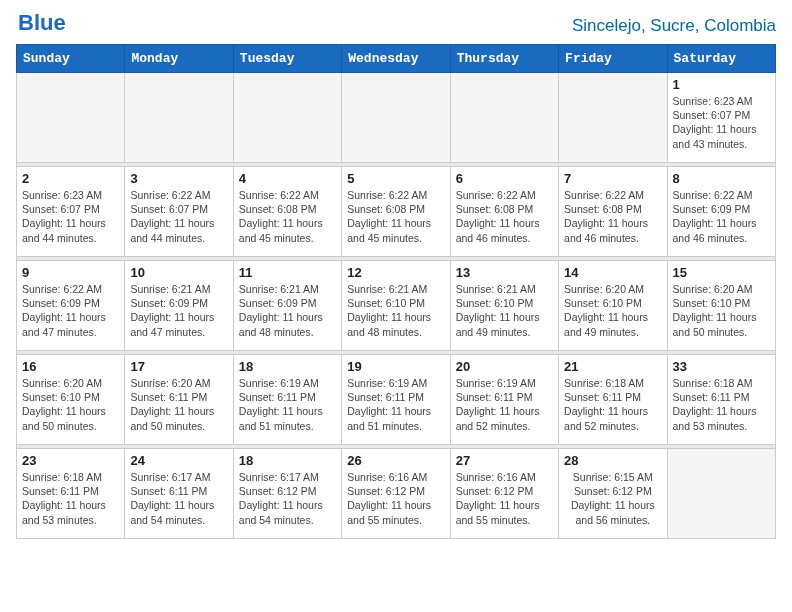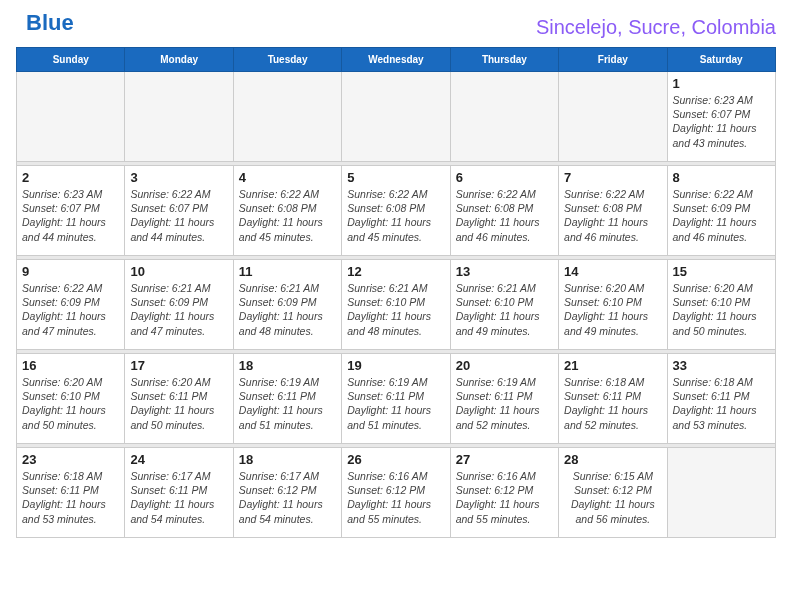--- a/index.html
+++ b/index.html
@@ -29,36 +29,37 @@
     }
     .title-block {
       text-align: right;
     }
     .title-block h1 {
       font-size: 32px;
       font-weight: bold;
       color: #222;
     }
     .title-block h2 {
-      font-size: 20px;
+      font-size: 17px;
       font-weight: normal;
-      color: #8b5cf6;
+      color: #0369a1;
     }
     .calendar {
       width: 100%;
       border-collapse: collapse;
       border: 1px solid #ccc;
     }
     .calendar th {
       background-color: #1a6abf;
       color: #fff;
-      font-size: 10px;
+      font-size: 13px;
       padding: 6px 6px;
-      text-align: center;
+      text-align: left;
       border: 1px solid #1559a0;
+      font-family: Liberation Mono, monospace;
     }
     .calendar td {
       vertical-align: top;
       border: 1px solid #ccc;
       padding: 4px 5px;
       width: calc(100% / 7);
       min-height: 80px;
       height: 90px;
       background: #fff;
       font-size: 11px;
@@ -71,29 +72,28 @@
       font-size: 13px;
       font-weight: bold;
       color: #222;
       display: block;
       margin-bottom: 2px;
     }
     .day-info {
       font-size: 10.5px;
       color: #444;
       line-height: 1.35;
-      font-style: italic;
     }
   </style>
 </head>
 <body>
 
 <div class="header">
   <div class="logo">
-    <span class="logo-text" style="color:#1a6abf; margin-top:-4px; margin-left:10px;">Blue</span>
+    <span class="logo-text" style="color:#1a6abf; margin-top:-4px; margin-left:2px;">Blue</span>
   </div>
   <div class="title-block">
     <h2>Sincelejo, Sucre, Colombia</h2>
   </div>
 </div>
 
 <table class="calendar">
   <thead>
     <tr>
     <th>Sunday</th>

